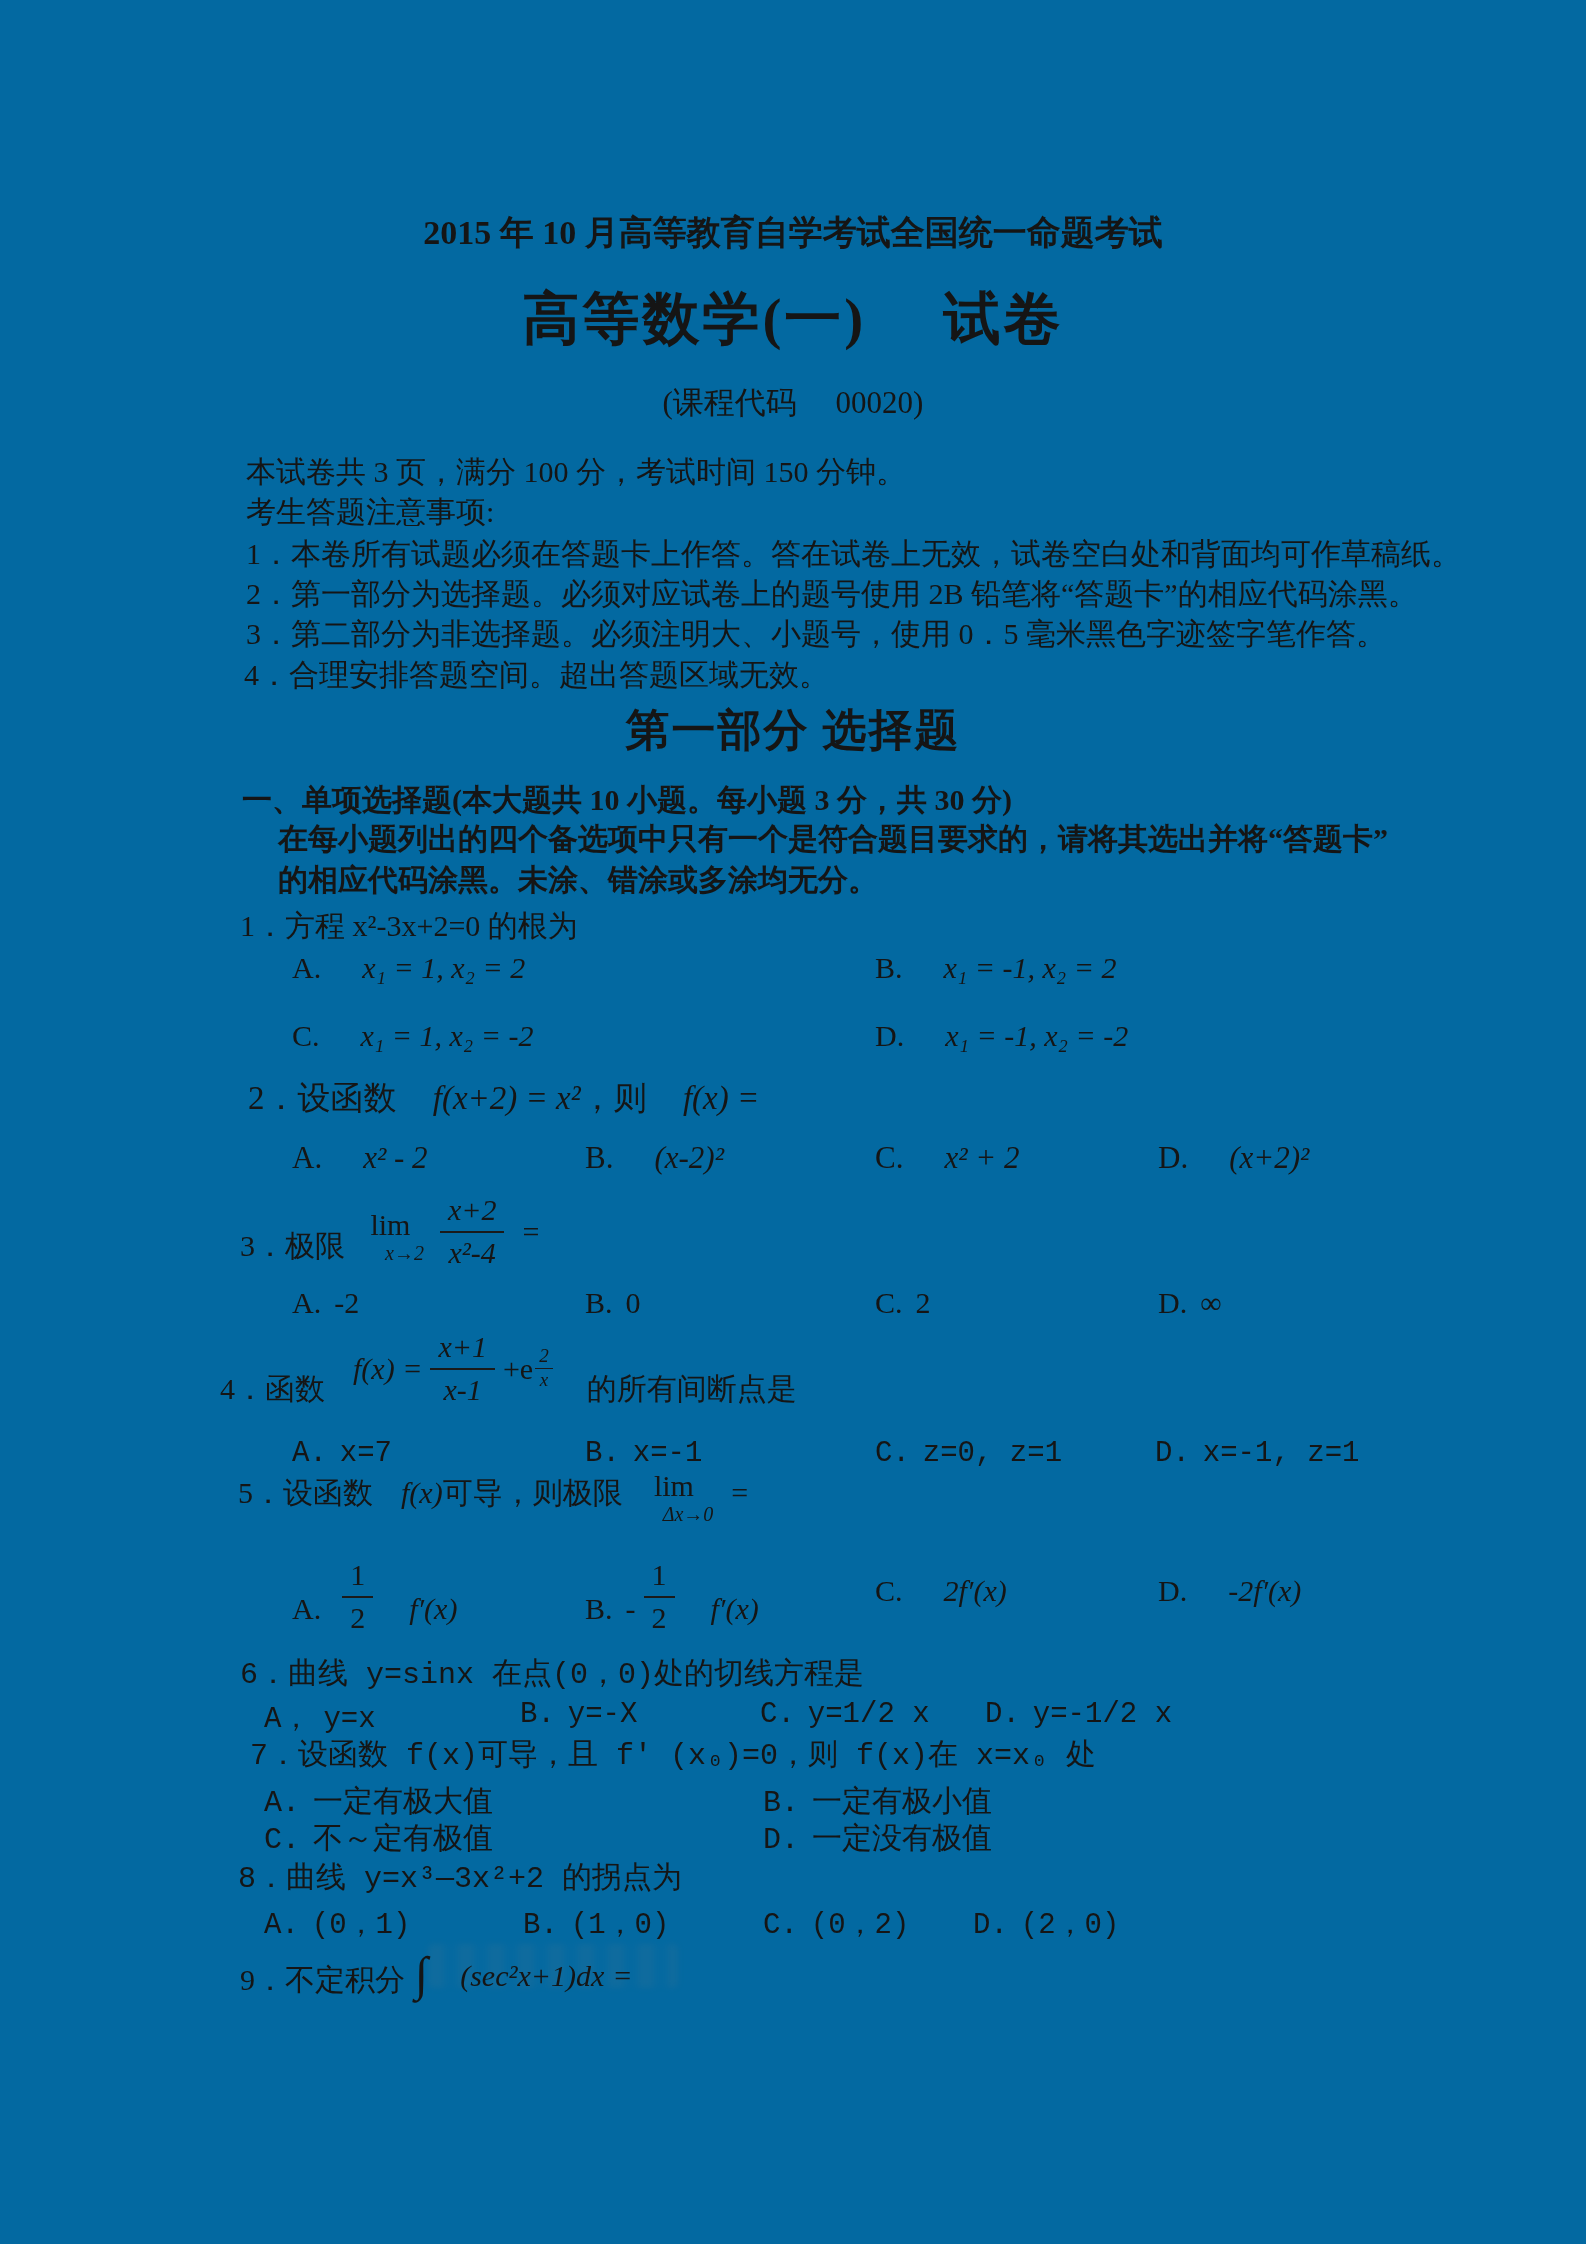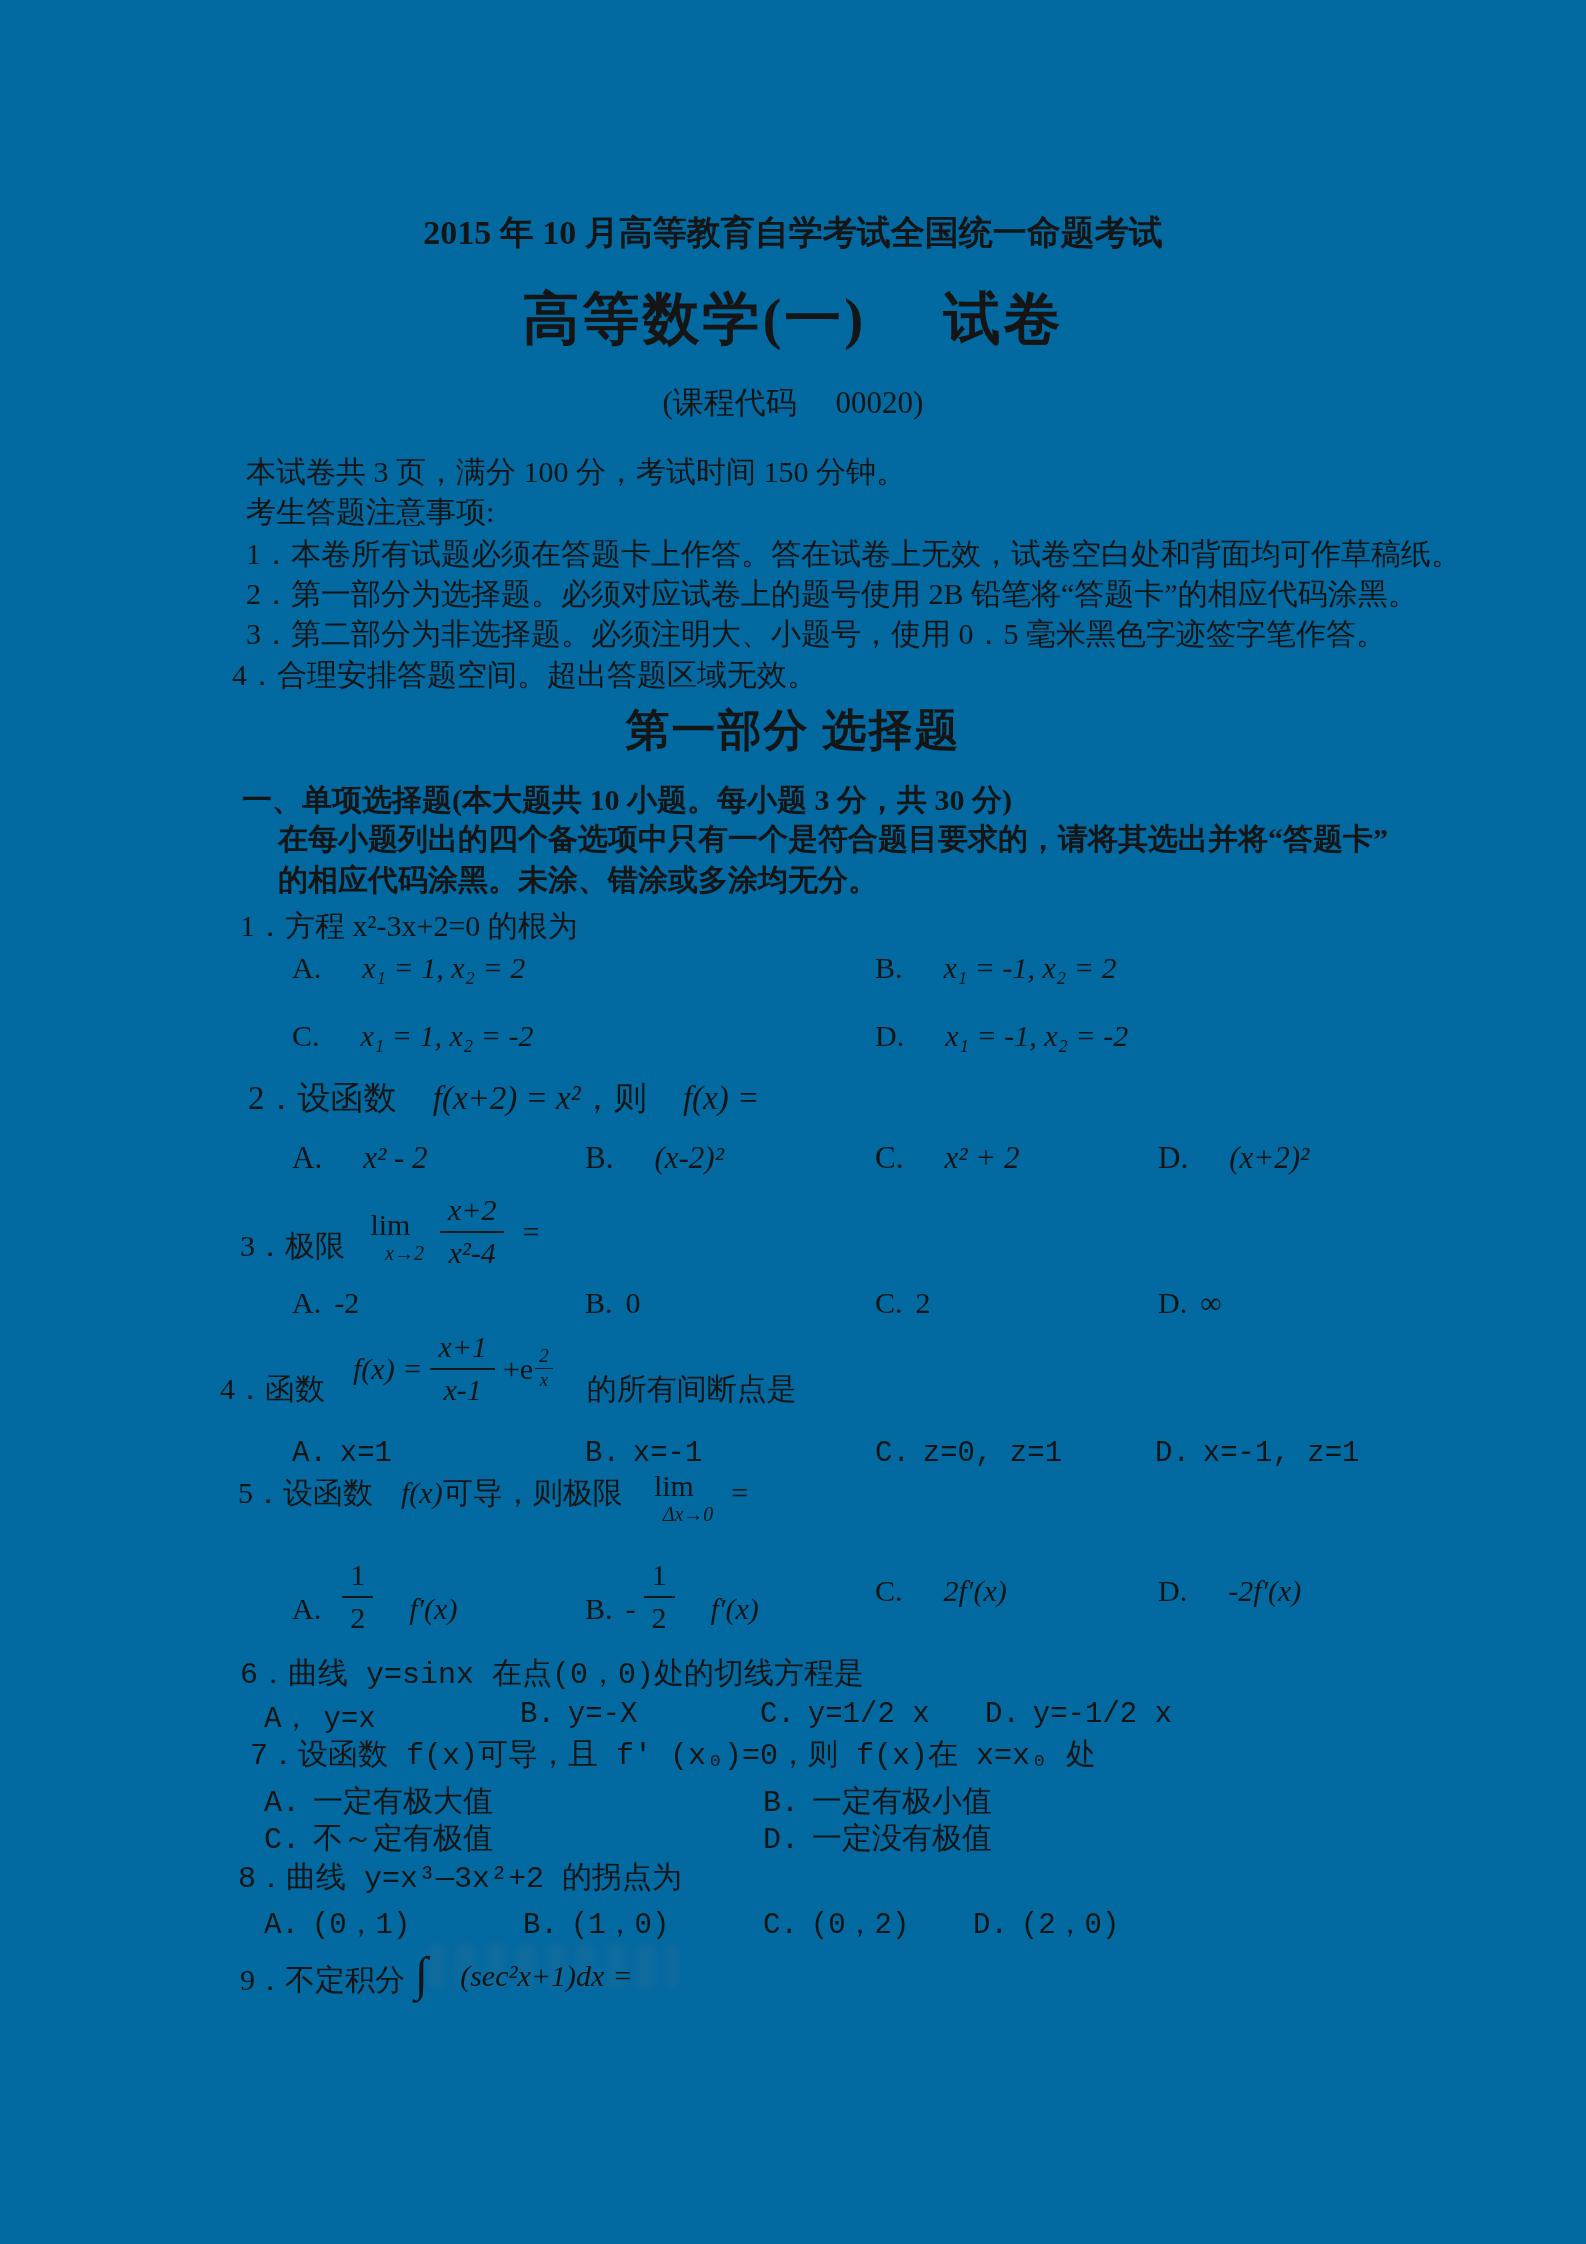--- a/index.html
+++ b/index.html
@@ -53,21 +53,21 @@
 
   <div class="ln center bold f34" style="top:212px">2015 年 10 月高等教育自学考试全国统一命题考试</div>
   <div class="ln center bold f56" style="top:283px">高等数学(一)　 试卷</div>
   <div class="ln center f31" style="top:384px">(课程代码　 00020)</div>
 
   <div class="ln f30" style="top:453px;left:246px">本试卷共 3 页，满分 100 分，考试时间 150 分钟。</div>
   <div class="ln f30" style="top:493px;left:246px">考生答题注意事项:</div>
   <div class="ln f30" style="top:535px;left:246px">1．本卷所有试题必须在答题卡上作答。答在试卷上无效，试卷空白处和背面均可作草稿纸。</div>
   <div class="ln f30" style="top:575px;left:246px">2．第一部分为选择题。必须对应试卷上的题号使用 2B 铅笔将“答题卡”的相应代码涂黑。</div>
   <div class="ln f30" style="top:615px;left:246px">3．第二部分为非选择题。必须注明大、小题号，使用 0．5 毫米黑色字迹签字笔作答。</div>
-  <div class="ln f30" style="top:656px;left:232px">4．合理安排答题空间。超出答题区域无效。</div>
+  <div class="ln f30" style="top:656px;left:244px">4．合理安排答题空间。超出答题区域无效。</div>
 
   <div class="ln center bold f43" style="top:703px">第一部分 选择题</div>
   <div class="ln bold f30" style="top:781px;left:242px">一、单项选择题(本大题共 10 小题。每小题 3 分，共 30 分)</div>
   <div class="ln bold f30" style="top:861px;left:278px">的相应代码涂黑。未涂、错涂或多涂均无分。</div>
   <div class="ln bold f30" style="top:820px;left:278px">在每小题列出的四个备选项中只有一个是符合题目要求的，请将其选出并将“答题卡”</div>
 
   <div class="ln f30" style="top:907px;left:240px">
     <span>1．</span><span>方程 </span><span>x²-3x+2=0</span><span> 的根为</span>
   </div>
   <div class="row f30" style="top:951px">
@@ -119,21 +119,21 @@
       </span>
     <span>+</span>
     <span>e</span>
     <span class="supfrac it">
         <span class="num">2</span>
         <span class="den">x</span>
       </span>
     <span class="dropB" style="margin-left:34px">的所有间断点是</span>
   </div>
   <div class="row f29 tw" style="top:1437px">
-    <span class="opt" style="left:292px"><span class="olabel">A.</span><span>x=1</span></span>
+    <span class="opt" style="left:292px"><span class="olabel">A.</span><span>x=7</span></span>
     <span class="opt" style="left:585px"><span class="olabel">B.</span><span>x=-1</span></span>
     <span class="opt" style="left:875px"><span class="olabel">C.</span><span>z=0, z=1</span></span>
     <span class="opt" style="left:1155px"><span class="olabel">D.</span><span>x=-1, z=1</span></span>
   </div>
 
   <div class="fline f31" style="top:1466px;left:238px">
     <span>5．</span>
     <span>设函数 </span>
     <span class="it">f(x)</span>
     <span> 可导，则极限</span>

